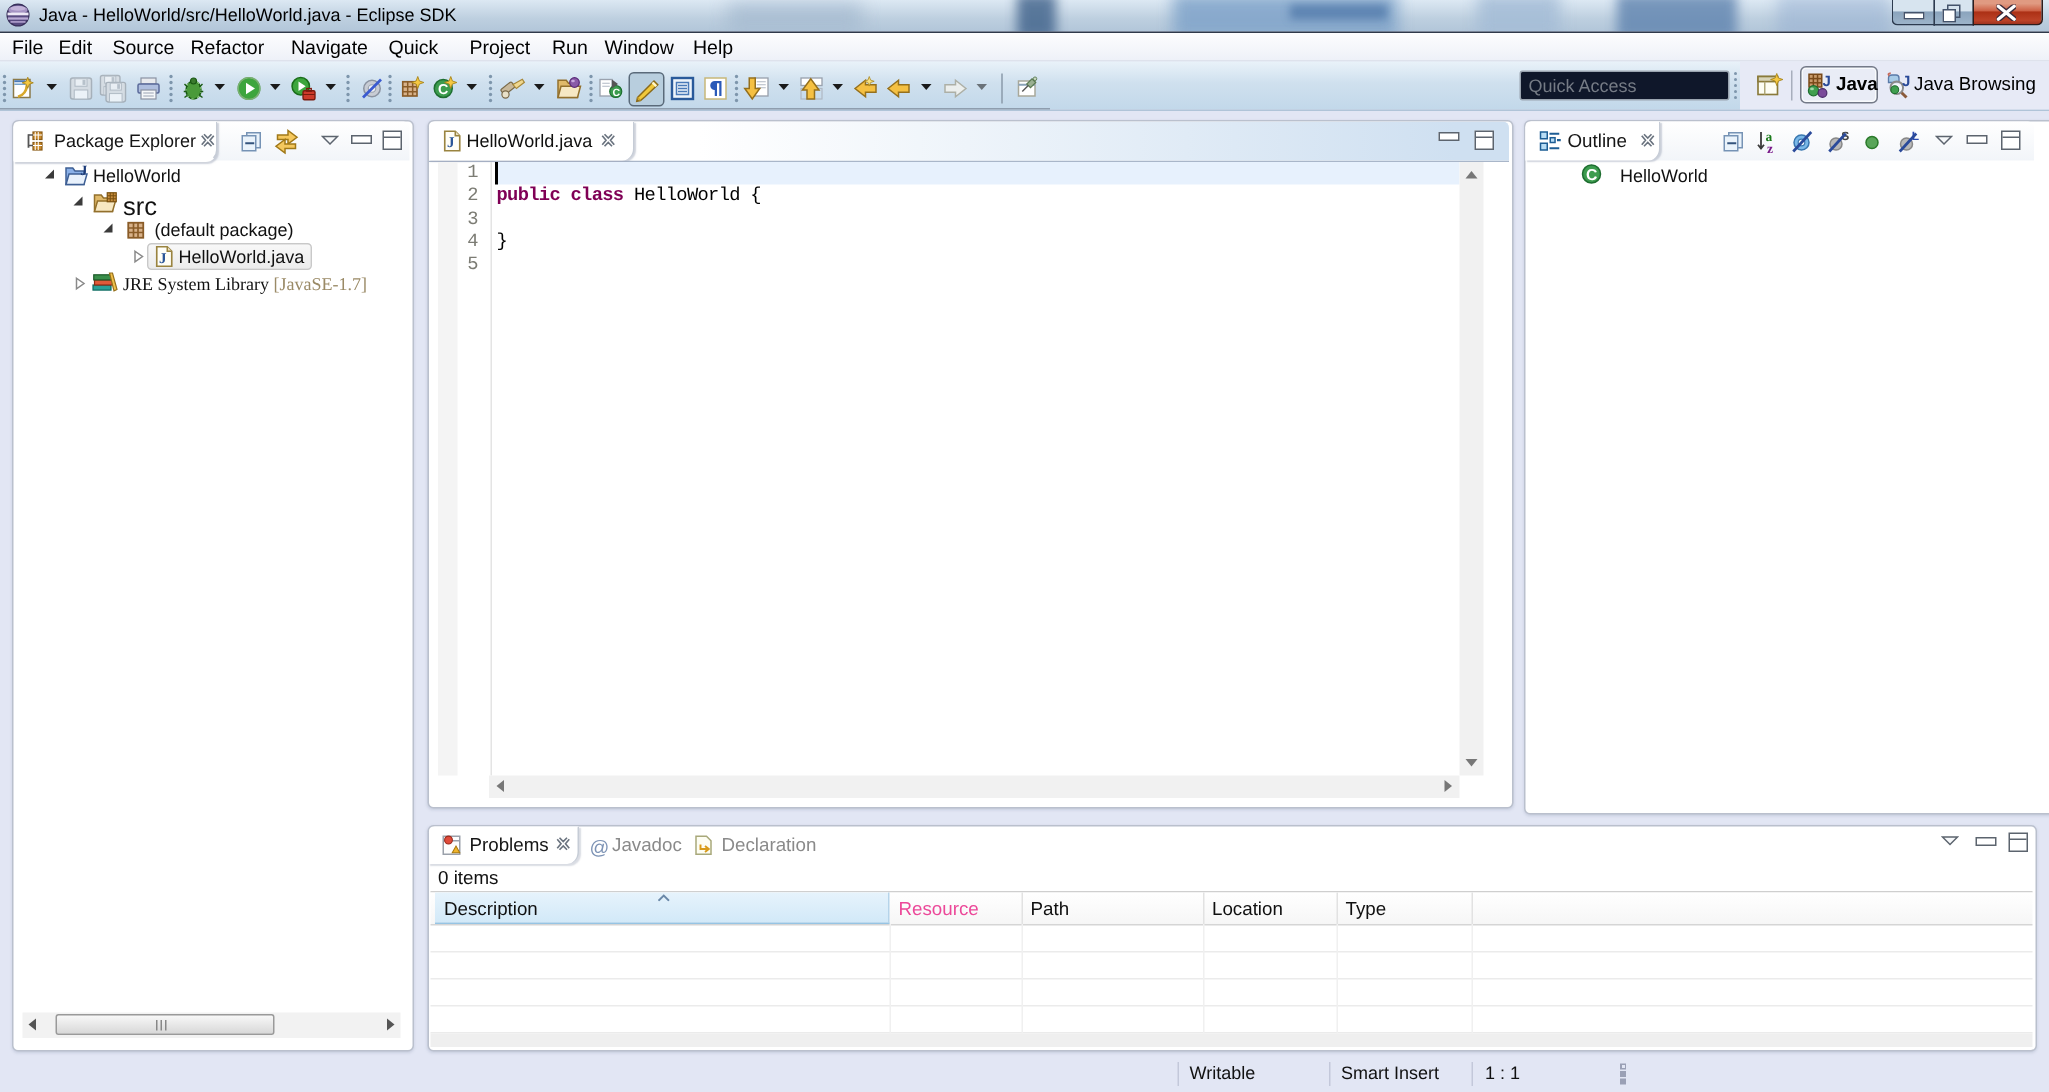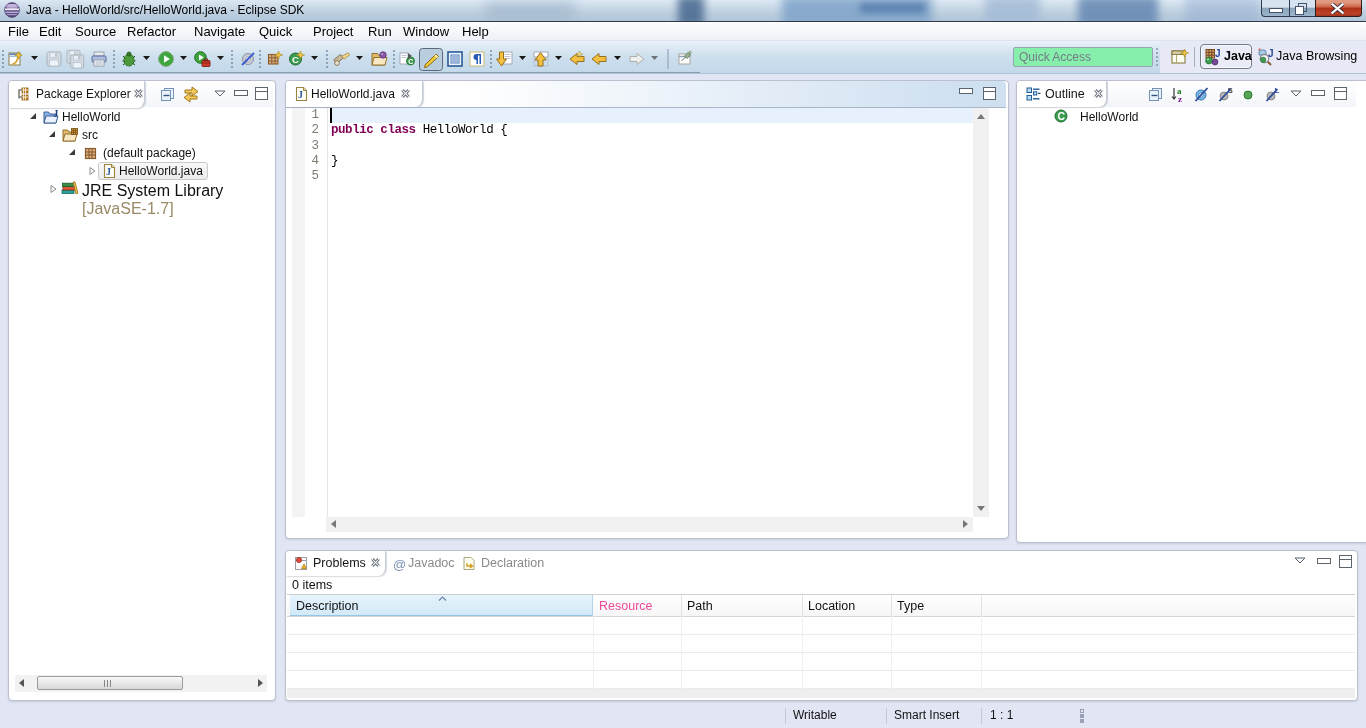--- a/index.html
+++ b/index.html
@@ -223,21 +223,21 @@
         <rect x="1" y="3" width="11" height="10" fill="#fff" stroke="#a8a89a" stroke-width="1"></rect>
         <line x1="1" y1="5.5" x2="12" y2="5.5" stroke="#8aa2b8" stroke-width="1.4"></line>
         <path d="M10 1.5 L12.5 4 L9 7.5 L6.5 5 Z" fill="#9ab092" stroke="#5a7a52" stroke-width=".8"></path>
         <line x1="7.5" y1="6" x2="3.5" y2="10" stroke="#555" stroke-width=".9"></line>
         <circle cx="12" cy="1.5" r="1.2" fill="#c8d8c0" stroke="#5a7a52" stroke-width=".6"></circle>
       </g>
 </svg>
 </div>
 <div class="abs" style="left:1160px;top:41px;width:206px;height:32px;background:#e7eaf6;"></div>
 
-<div class="abs" style="left:1013px;top:47px;width:138px;height:18px;background:#86efac;border:1px solid #9aa4b0;border-radius:2px;">
+<div class="abs" style="left:1013px;top:47px;width:138px;height:18px;background:#0f172a;border:1px solid #9aa4b0;border-radius:2px;">
   <span style="position:absolute;left:5px;top:2px;font-size:12px;color:#757b85;">Quick Access</span>
 </div>
 <div class="abs" style="left:1156px;top:48px;width:2px;height:2px;background:#7e96ac;border-radius:50%;box-shadow:0 4px 0 #7e96ac,0 8px 0 #7e96ac,0 12px 0 #7e96ac,0 16px 0 #7e96ac;"></div>
 
 <div class="abs" id="perspectives" style="left:1163px;top:44px;width:203px;height:26px;">
   <svg class="abs" style="left:8px;top:4px;" width="19" height="18" viewBox="0 0 19 18">
     <rect x="1" y="3" width="13" height="12" fill="#fdfdf4" stroke="#8a7a3a" stroke-width="1.1"></rect>
     <rect x="1" y="3" width="13" height="3.4" fill="#d8d4b8" stroke="#8a7a3a" stroke-width="1.1"></rect>
     <line x1="5.5" y1="6.5" x2="5.5" y2="15" stroke="#b0a87a" stroke-width="1"></line>
     <path d="M13.5 1 L14.6 4 L17.6 5 L14.6 6 L13.5 9 L12.4 6 L9.4 5 L12.4 4 Z" fill="#f5c842" stroke="#a8841a" stroke-width=".6"></path>
@@ -320,21 +320,21 @@
     <path d="M1 5 L1 14 L13 14 L13 5 L7 5 L5.5 3 L1 3 Z" fill="#e0b96a" stroke="#93702c" stroke-width="1"></path>
     <path d="M3 7 L15 7 L13 14 L1 14 Z" fill="#f7e8c3" stroke="#93702c" stroke-width="1"></path>
     <g transform="translate(8,0)">
         <rect x="1.5" y="1.5" width="6" height="6" fill="#c88d3e" stroke="#7a5210" stroke-width=".8"></rect>
         <line x1="3.5" y1="1.5" x2="3.5" y2="7.5" stroke="#7a5210" stroke-width=".7"></line>
         <line x1="5.5" y1="1.5" x2="5.5" y2="7.5" stroke="#7a5210" stroke-width=".7"></line>
         <line x1="1.5" y1="3.5" x2="7.5" y2="3.5" stroke="#7a5210" stroke-width=".7"></line>
         <line x1="1.5" y1="5.5" x2="7.5" y2="5.5" stroke="#7a5210" stroke-width=".7"></line>
       </g>
   </svg>
-  <span class="abs" style="left:73px;top:47px;font-size:12px;color:#111;">src</span>
+  <span class="abs" style="left:73px;top:47px;font-size:17px;color:#111;">src</span>
   <svg class="abs" style="left:58px;top:66px;" width="10" height="10" viewBox="0 0 10 10">
       <path d="M8 2 L8 8 L2 8 Z" fill="#3b3b3b"></path>
     </svg>
   <svg class="abs" style="left:74px;top:65px;" width="15" height="15" viewBox="0 0 15 15">
     <rect x="2.5" y="2.5" width="10" height="10" fill="#d8b28a" stroke="#8a5c28" stroke-width="1.2"></rect>
     <line x1="6" y1="2.5" x2="6" y2="12.5" stroke="#8a5c28" stroke-width="1.1"></line>
     <line x1="9" y1="2.5" x2="9" y2="12.5" stroke="#8a5c28" stroke-width="1.1"></line>
     <line x1="2.5" y1="6" x2="12.5" y2="6" stroke="#8a5c28" stroke-width="1.1"></line>
     <line x1="2.5" y1="9" x2="12.5" y2="9" stroke="#8a5c28" stroke-width="1.1"></line>
   </svg>
@@ -351,21 +351,21 @@
   <span class="abs" style="left:110px;top:83px;font-size:12px;color:#111;">HelloWorld.java</span>
   <svg class="abs" style="left:40px;top:103px;" width="9" height="10" viewBox="0 0 9 10">
       <path d="M2 1.5 L7 5 L2 8.5 Z" fill="#fff" stroke="#8a8a8a" stroke-width="1"></path>
     </svg>
   <svg class="abs" style="left:52px;top:100px;" width="18" height="16" viewBox="0 0 18 16">
     <rect x="1" y="9" width="12" height="3.4" fill="#2aa198" stroke="#0c6b60" stroke-width=".8"></rect>
     <rect x="2" y="5.6" width="12" height="3.4" fill="#e05a3a" stroke="#8e2c14" stroke-width=".8"></rect>
     <rect x="1.5" y="2.2" width="12" height="3.4" fill="#3a8e4a" stroke="#1c5a28" stroke-width=".8"></rect>
     <path d="M12 1 L15 13 L17 12 L14 1 Z" fill="#f0c04a" stroke="#96701c" stroke-width=".8"></path>
   </svg>
-  <span class="abs" style="left:73px;top:101px;font-size:16px;color:#111;">JRE System Library <span style="color:#9a8a66;">[JavaSE-1.7]</span></span>
+  <span class="abs" style="left:73px;top:101px;font-size:12px;color:#111;font-family:Liberation Serif, serif;">JRE System Library <span style="color:#9a8a66;">[JavaSE-1.7]</span></span>
 
   <div class="abs" style="left:6px;top:594px;width:252px;height:17px;background:#f2f2f2;">
     <div class="abs" style="left:4px;top:4px;width:0;height:0;border-right:5px solid #555;border-top:4px solid transparent;border-bottom:4px solid transparent;"></div>
     <div class="abs" style="right:4px;top:4px;width:0;height:0;border-left:5px solid #555;border-top:4px solid transparent;border-bottom:4px solid transparent;"></div>
     <div class="abs" style="left:22px;top:1px;width:146px;height:14px;background:linear-gradient(to bottom,#f8f8f8,#d8d8d8);border:1px solid #9a9a9a;border-radius:2px;box-sizing:border-box;">
       <div class="abs" style="left:66px;top:3px;width:1px;height:7px;background:#888;box-shadow:3px 0 0 #888,6px 0 0 #888;"></div>
     </div>
   </div>
 </div>
 <div class="panel" id="editorpanel" style="left:285px;top:80px;width:722px;height:457px;">

